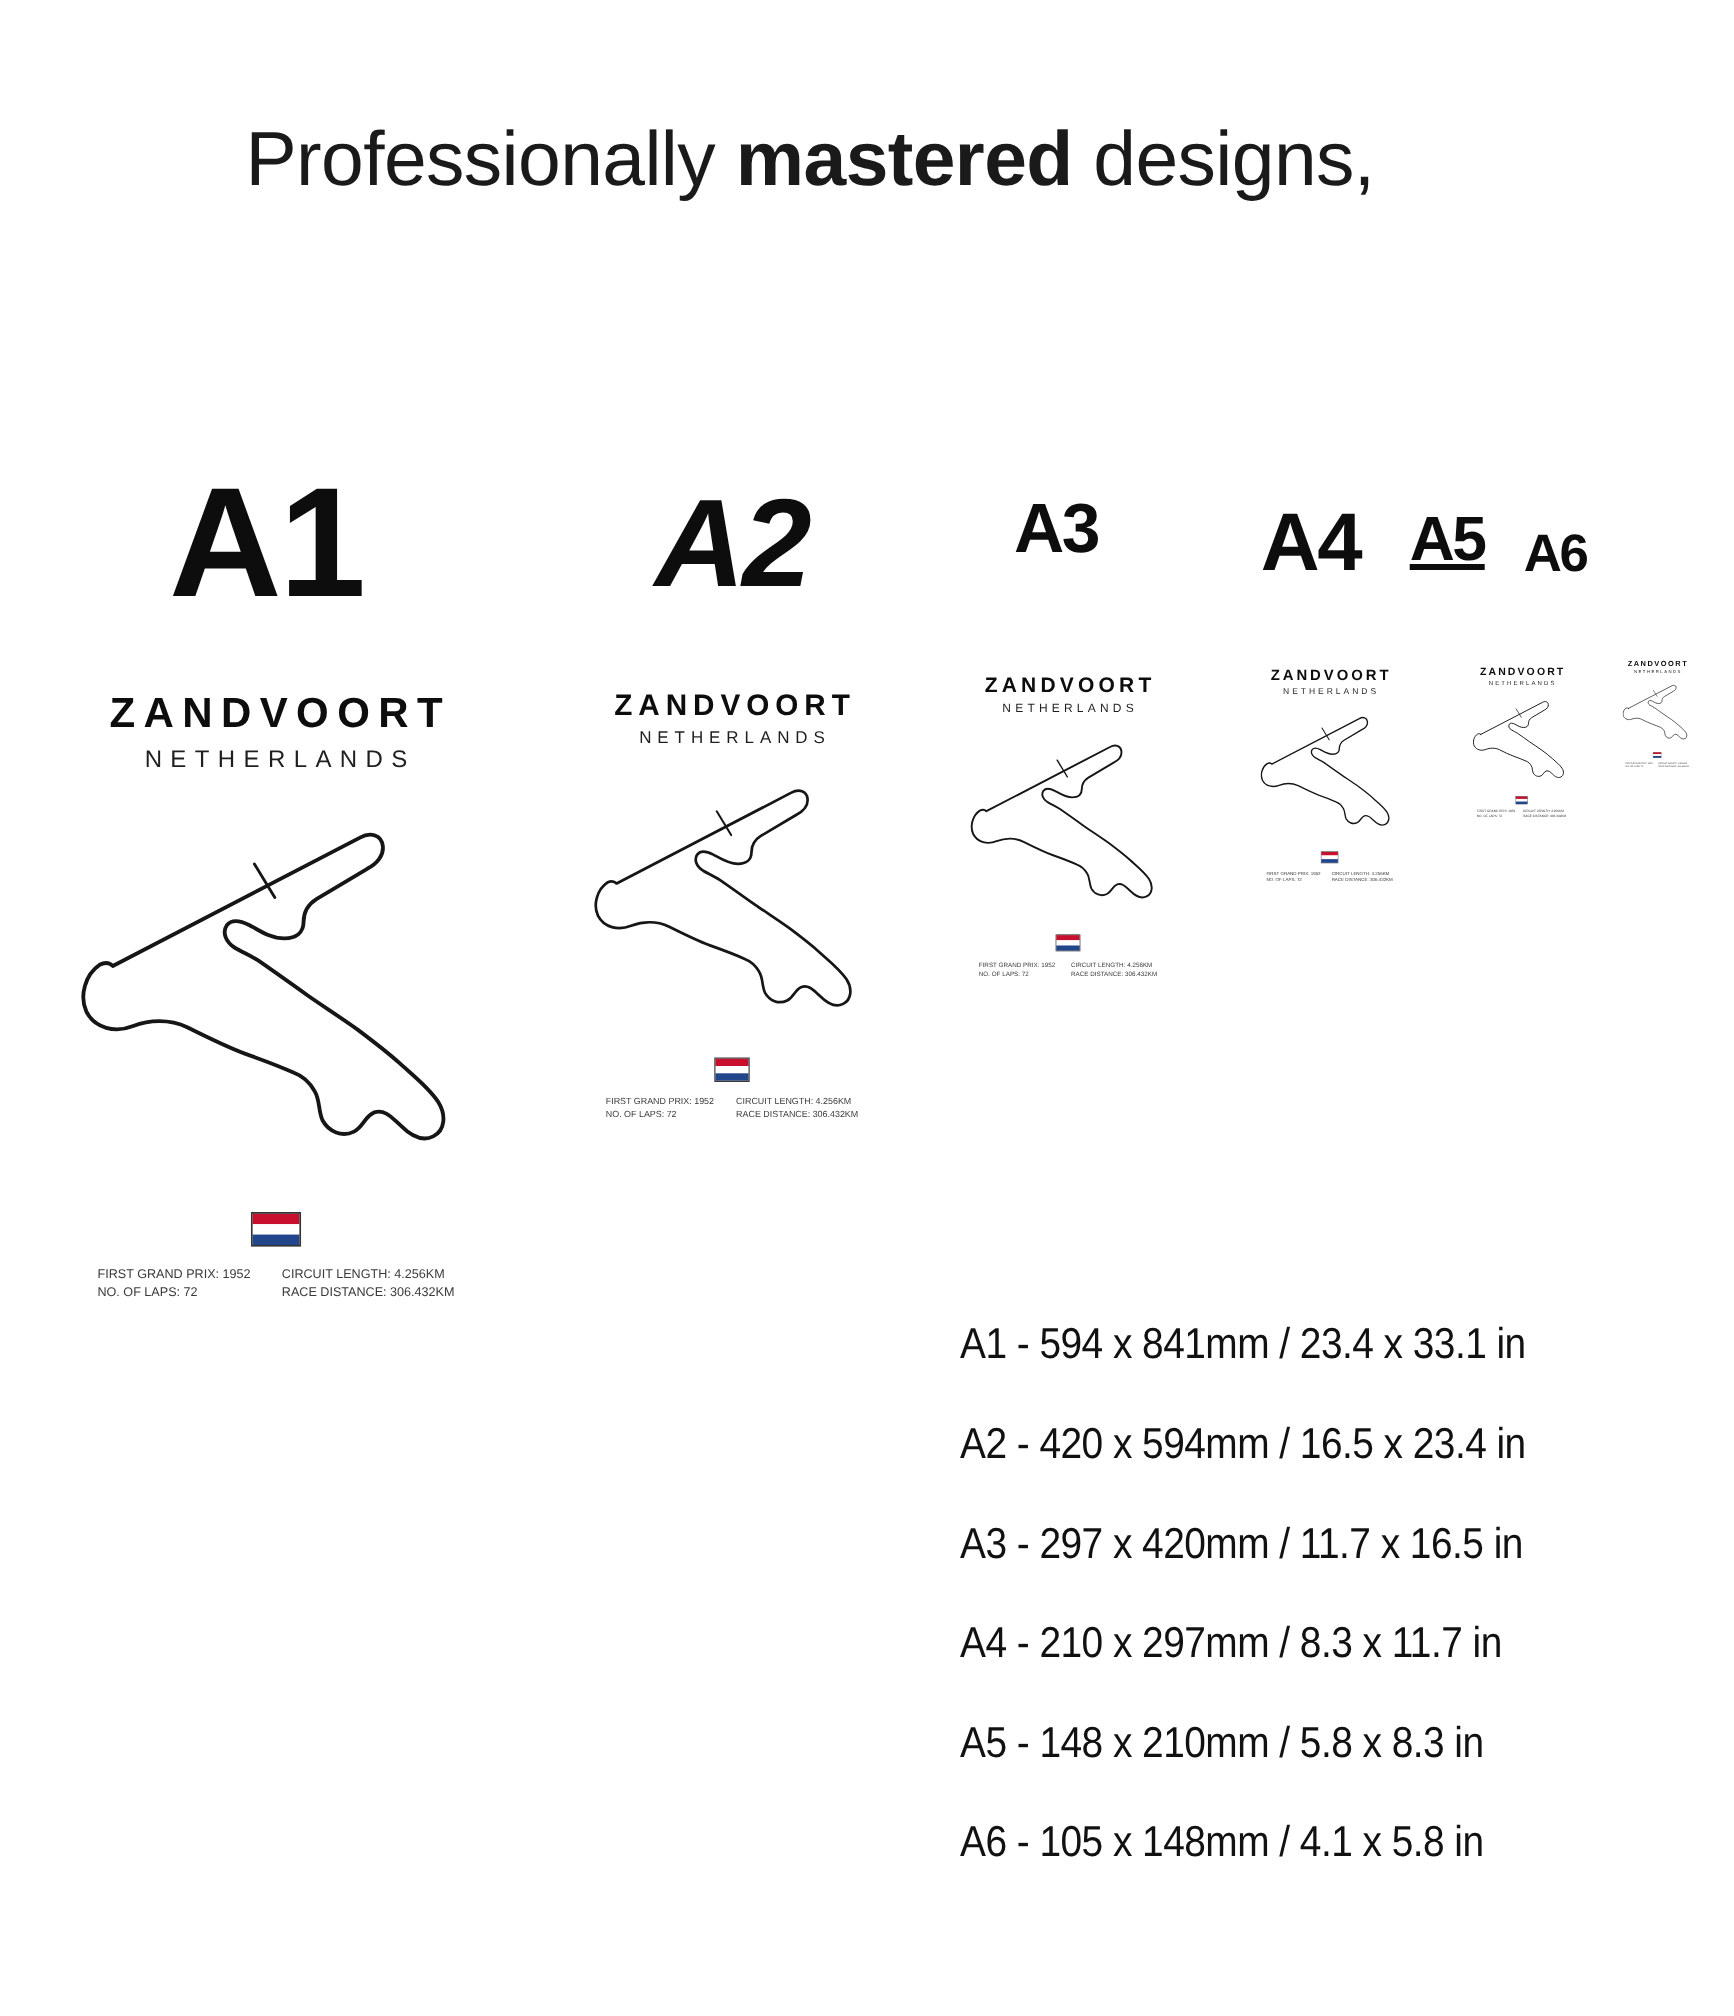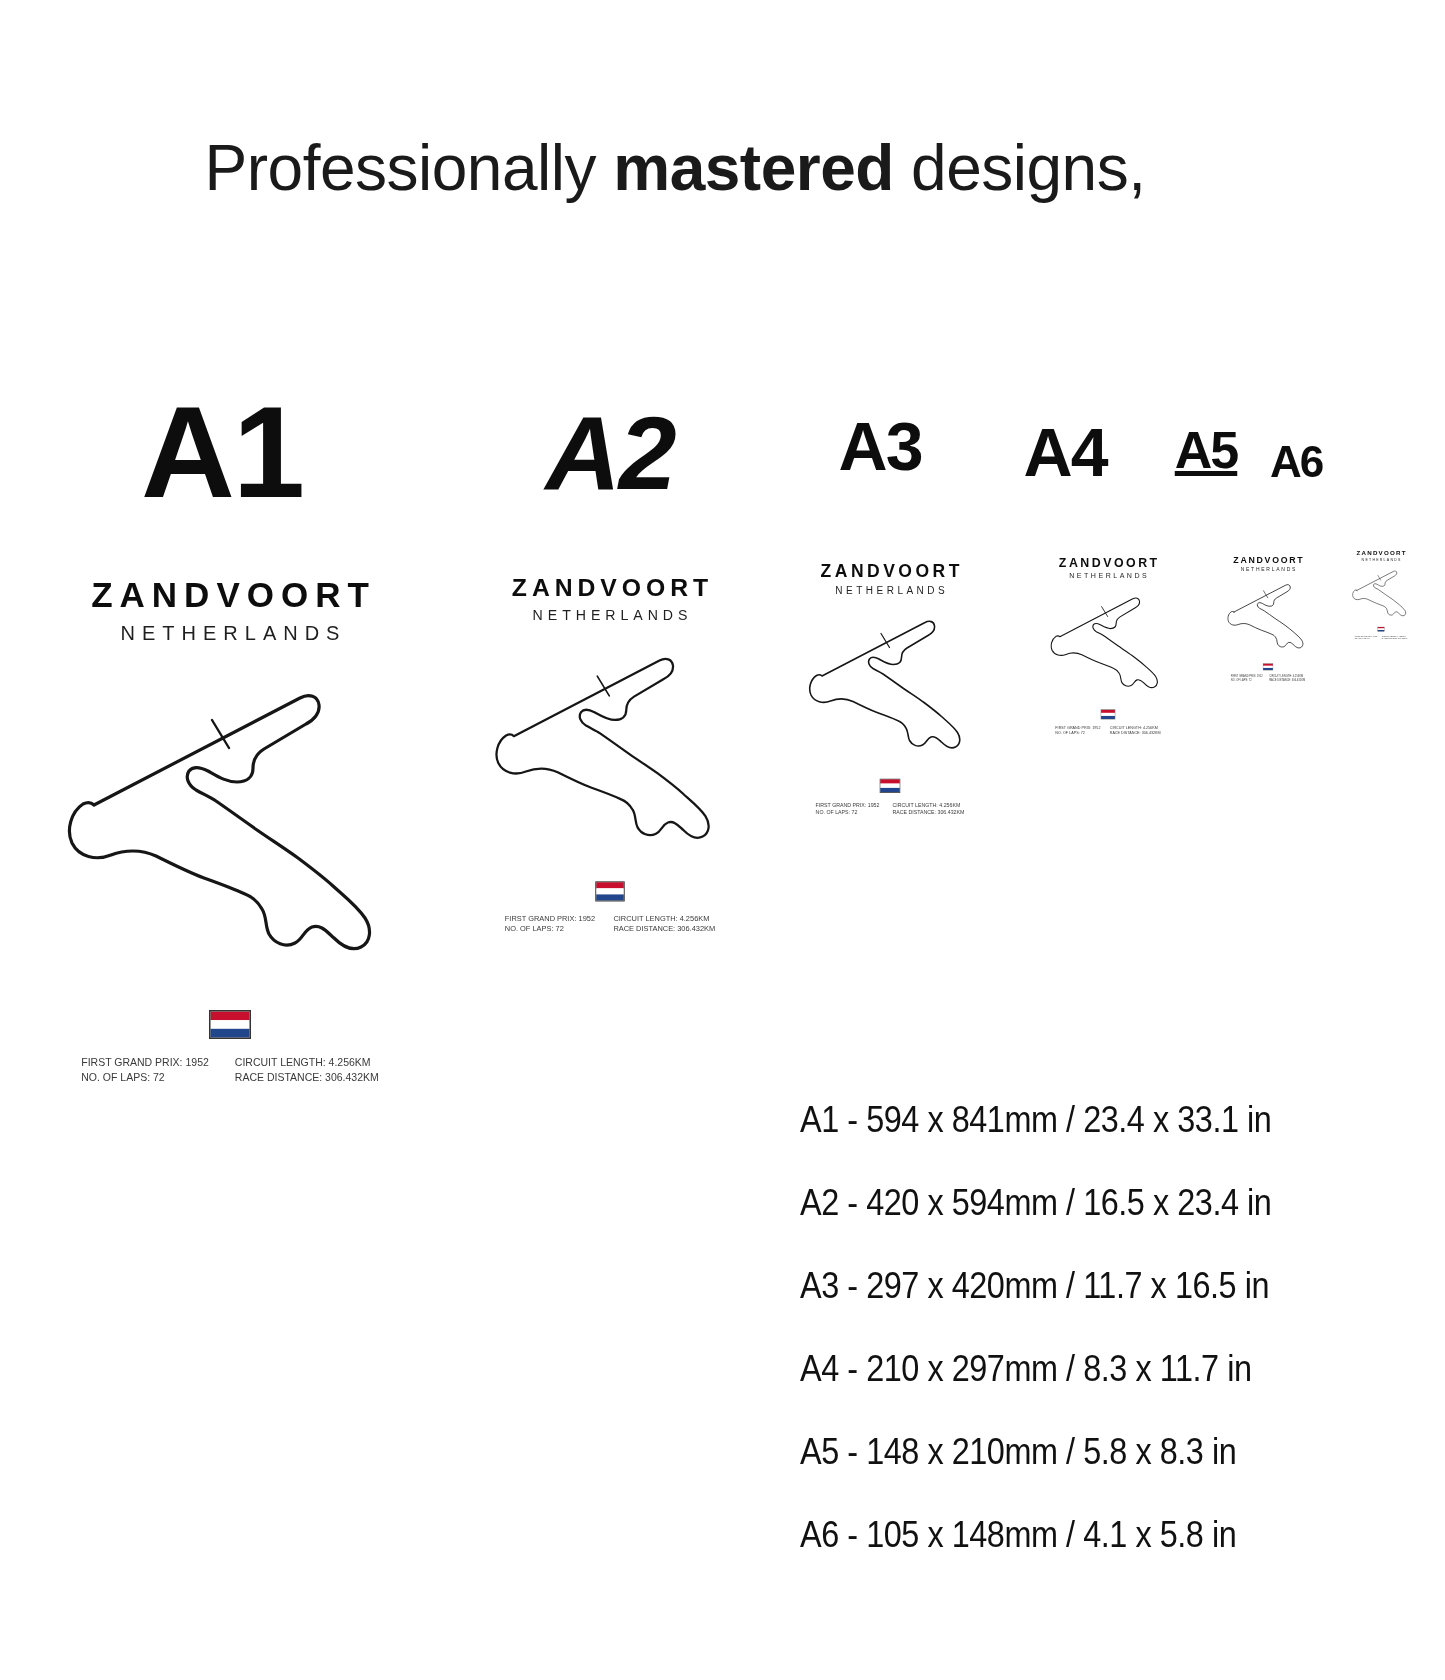--- a/index.html
+++ b/index.html
@@ -4,21 +4,21 @@
 <style>
   html,body{margin:0;padding:0;background:#ffffff;}
   .canvas{
     position:relative;width:1445px;height:1680px;background:#ffffff;overflow:hidden;
     font-family:"Liberation Sans",sans-serif;color:#111;
   }
   
   .head-line{
     position:absolute;left:675px;transform:translateX(-50%);
     white-space:nowrap;font-size:64px;font-weight:400;color:#1a1a1a;
-    line-height:1;letter-spacing:-0.5px;margin-top:36px;
+    line-height:1;letter-spacing:-0.5px;
   }
   .head-line b{font-weight:700;}
   .head-line.l1{top:100px;}
   .head-line.l2{top:213px;}
   
   .size-label{
     position:absolute;transform:translateX(-50%);
     font-weight:700;color:#0d0d0d;line-height:1;letter-spacing:-2px;white-space:nowrap;
   }
   
@@ -90,22 +90,22 @@
         <rect x="1.5" y="18.8" width="39" height="8.7" fill="#21468B"></rect>
         <rect x="0.75" y="0.75" width="40.5" height="27.5" fill="none" stroke="#333" stroke-width="1.5"></rect>
       </symbol>
     </defs>
   </svg>
 
   <div class="head-line l1"><span>Professionally </span><b>mastered</b><span> designs,</span></div>
 
   <div class="size-label" style="left:222px;top:387px;font-size:130px;">A1</div>
   <div class="size-label" style="left:610px;top:401px;font-size:104px;font-style:italic;">A2</div>
-  <div class="size-label" style="left:880px;top:412px;font-size:68px;">A3</div>
-  <div class="size-label" style="left:1065px;top:418px;font-size:68px;">A4</div>
+  <div class="size-label" style="left:880px;top:412px;font-size:58px;">A3</div>
+  <div class="size-label" style="left:1092px;top:418px;font-size:68px;">A4</div>
   <div class="size-label" style="left:1206px;top:424px;font-size:52px;text-decoration:underline;">A5</div>
   <div class="size-label" style="left:1296px;top:440px;font-size:44px;">A6</div>
 
   <div class="poster-wrap" style="left:65px;top:577px;">
     <div class="poster" style="transform:scale(1);">
       <div class="p-title">ZANDVOORT</div>
       <div class="p-sub">NETHERLANDS</div>
       <svg class="track" width="326" height="272">
           <use href="#track-sym"></use>
         </svg>

